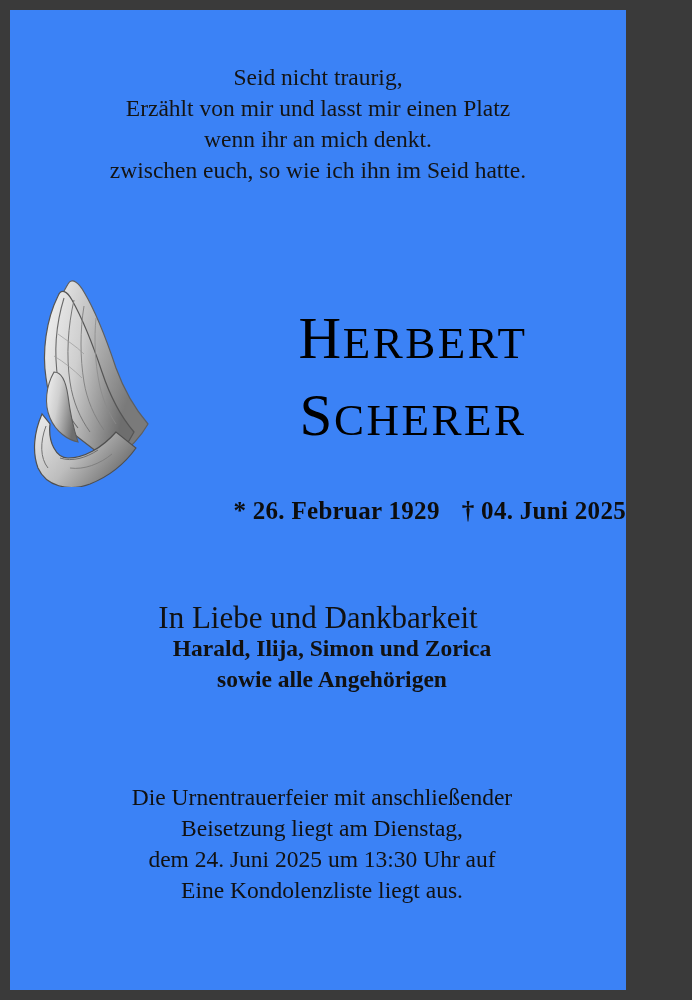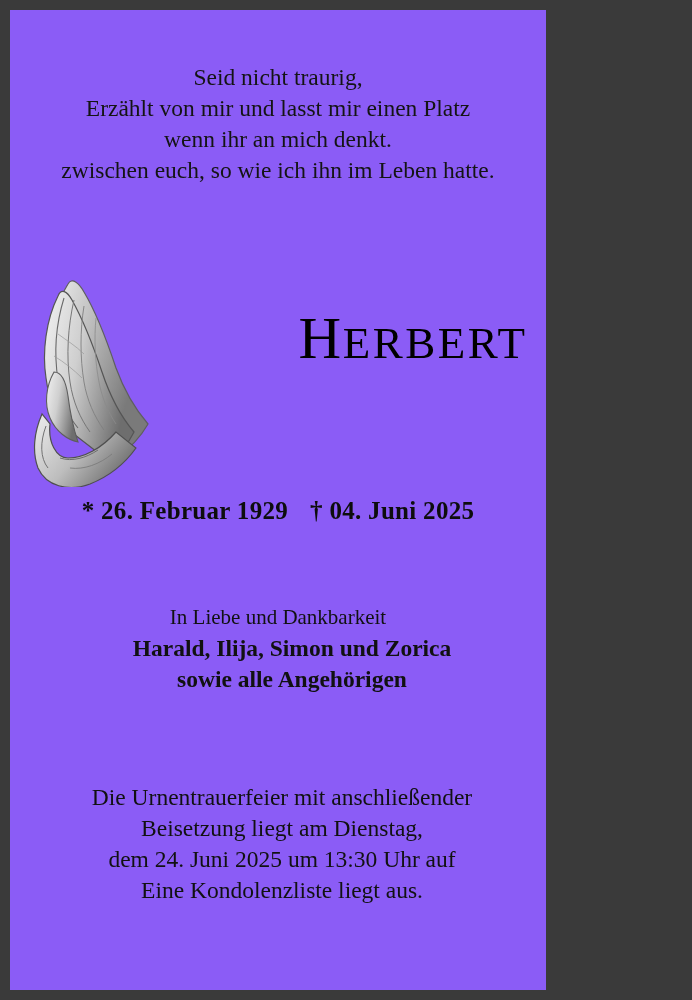--- a/index.html
+++ b/index.html
@@ -11,23 +11,23 @@
     width: 692px;
     height: 1000px;
     font-family: "Liberation Serif", serif;
     color: #111111;
     overflow: hidden;
   }
   .notice-card {
     position: absolute;
     left: 10px;
     top: 10px;
-    width: 536px;
+    width: 616px;
     height: 980px;
-    background: #8b5cf6;
+    background: #3b82f6;
     box-sizing: border-box;
   }
   .inner {
     position: relative;
     width: 100%;
     height: 100%;
   }
 
   
   .poem {
@@ -89,21 +89,21 @@
   .lastname {
     padding-left: 6px;
   }
 
   
   .dates {
     position: absolute;
     left: 0;
     top: 487px;
     width: 100%;
-    text-align: center;
+    text-align: right;
     font-size: 25px;
     font-weight: bold;
     letter-spacing: 0.3px;
     color: #0d0d0d;
     white-space: nowrap;
   }
   .dates .gap {
     display: inline-block;
     width: 22px;
   }
@@ -112,21 +112,21 @@
   .family {
     position: absolute;
     left: 0;
     top: 592px;
     width: 100%;
     text-align: center;
     color: #111111;
   }
   .family-intro {
     display: block;
-    font-size: 21px;
+    font-size: 31px;
     line-height: 31px;
   }
   .family-names {
     display: block;
     font-size: 23.5px;
     line-height: 31px;
     font-weight: bold;
     padding-left: 28px;
   }
 
@@ -150,21 +150,21 @@
 </head>
 <body>
 
 <div class="notice-card">
   <div class="inner">
 
     <div class="poem">
       <span class="poem-line">Seid nicht traurig,</span>
       <span class="poem-line">Erzählt von mir und lasst mir einen Platz</span>
       <span class="poem-line">wenn ihr an mich denkt.</span>
-      <span class="poem-line">zwischen euch, so wie ich ihn im Leben hatte.</span>
+      <span class="poem-line">zwischen euch, so wie ich ihn im Seid hatte.</span>
     </div>
 
     <div class="hands">
       <svg viewBox="0 0 150 225" xmlns="http://www.w3.org/2000/svg">
         <defs>
           <linearGradient id="handShade" x1="0" y1="0" x2="1" y2="0.4">
             <stop offset="0%" stop-color="#f2f2f2"></stop>
             <stop offset="45%" stop-color="#cfcfcf"></stop>
             <stop offset="75%" stop-color="#9b9b9b"></stop>
             <stop offset="100%" stop-color="#6e6e6e"></stop>
@@ -205,20 +205,21 @@
         <path d="M36 196 C48 200 62 196 74 188" fill="none" stroke="#6d6d6d" stroke-width="1"></path>
         <path d="M46 206 C60 208 76 202 88 192" fill="none" stroke="#7c7c7c" stroke-width="0.9"></path>
 
         <path d="M34 72 C42 78 52 84 60 92" fill="none" stroke="#9a9a9a" stroke-width="0.7"></path>
         <path d="M30 94 C40 100 50 108 58 116" fill="none" stroke="#9a9a9a" stroke-width="0.7"></path>
       </svg>
     </div>
 
     <div class="name-block">
       <span class="name-line firstname"><span class="cap">H</span><span class="sc">ERBERT</span></span>
+      <span class="name-line lastname"><span class="cap">S</span><span class="sc">CHERER</span></span>
     </div>
 
     <div class="dates"><span>*</span>&nbsp;<span>26. Februar 1929</span><span class="gap"></span><span>†</span>&nbsp;<span>04. Juni 2025</span></div>
 
     <div class="family">
       <span class="family-intro">In Liebe und Dankbarkeit</span>
       <span class="family-names">Harald, Ilija, Simon und Zorica</span>
       <span class="family-names">sowie alle Angehörigen</span>
     </div>
 

